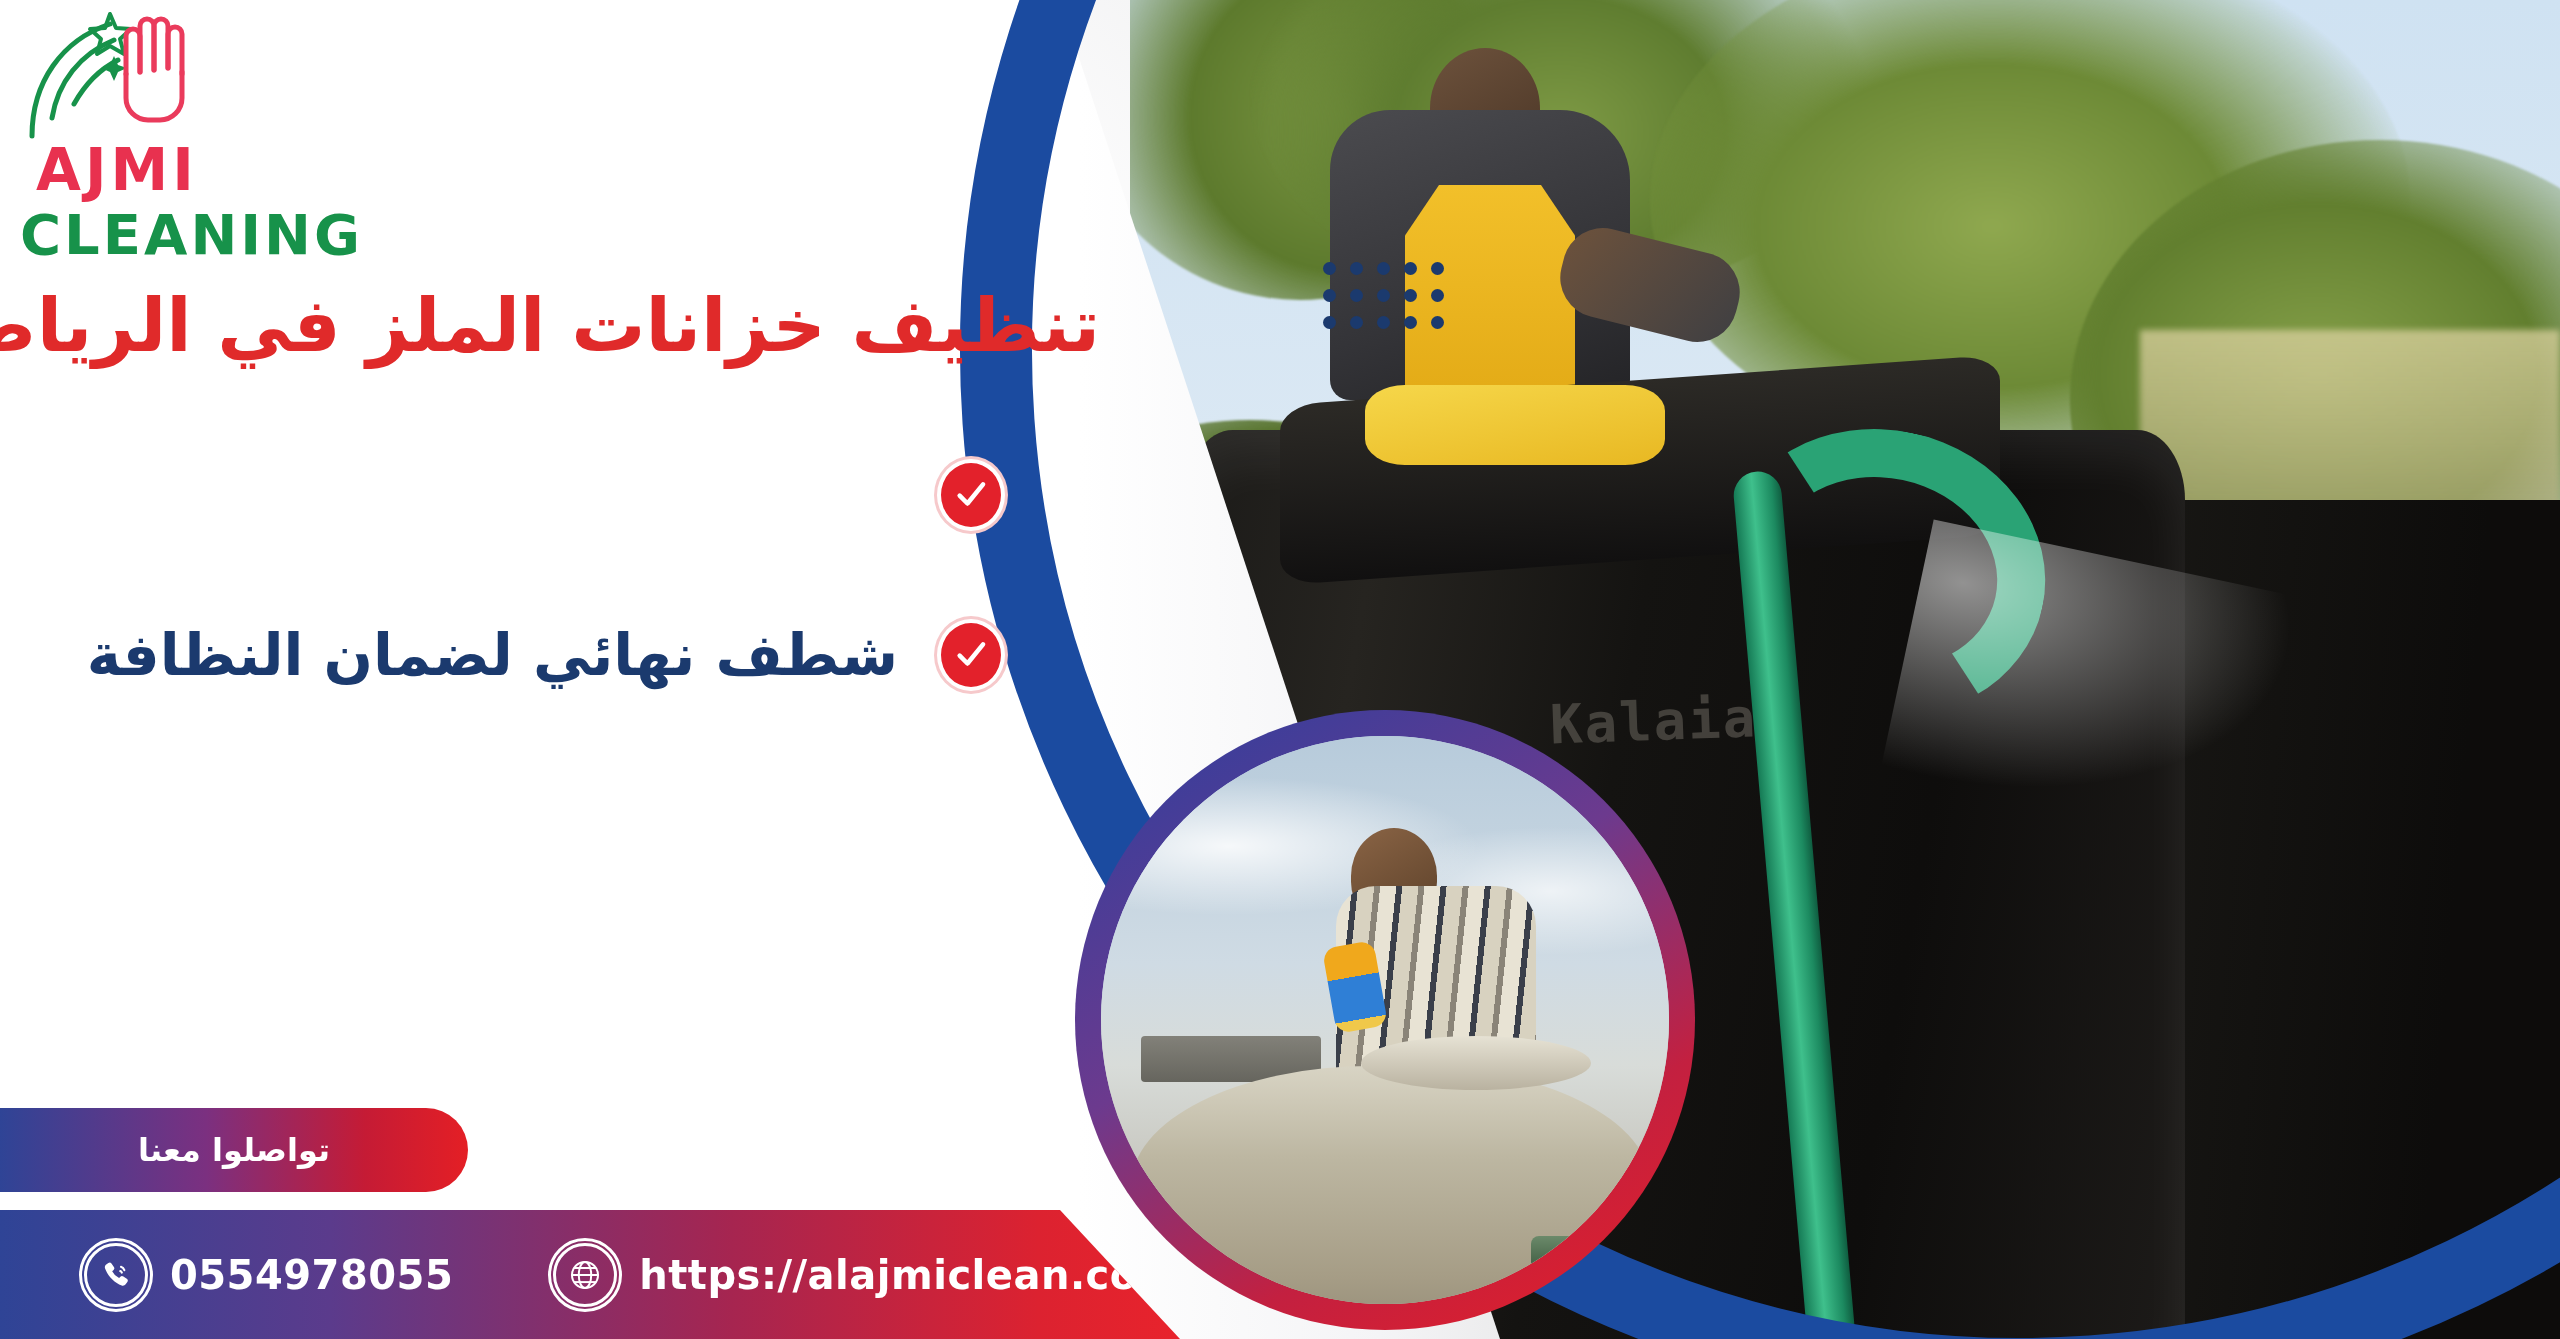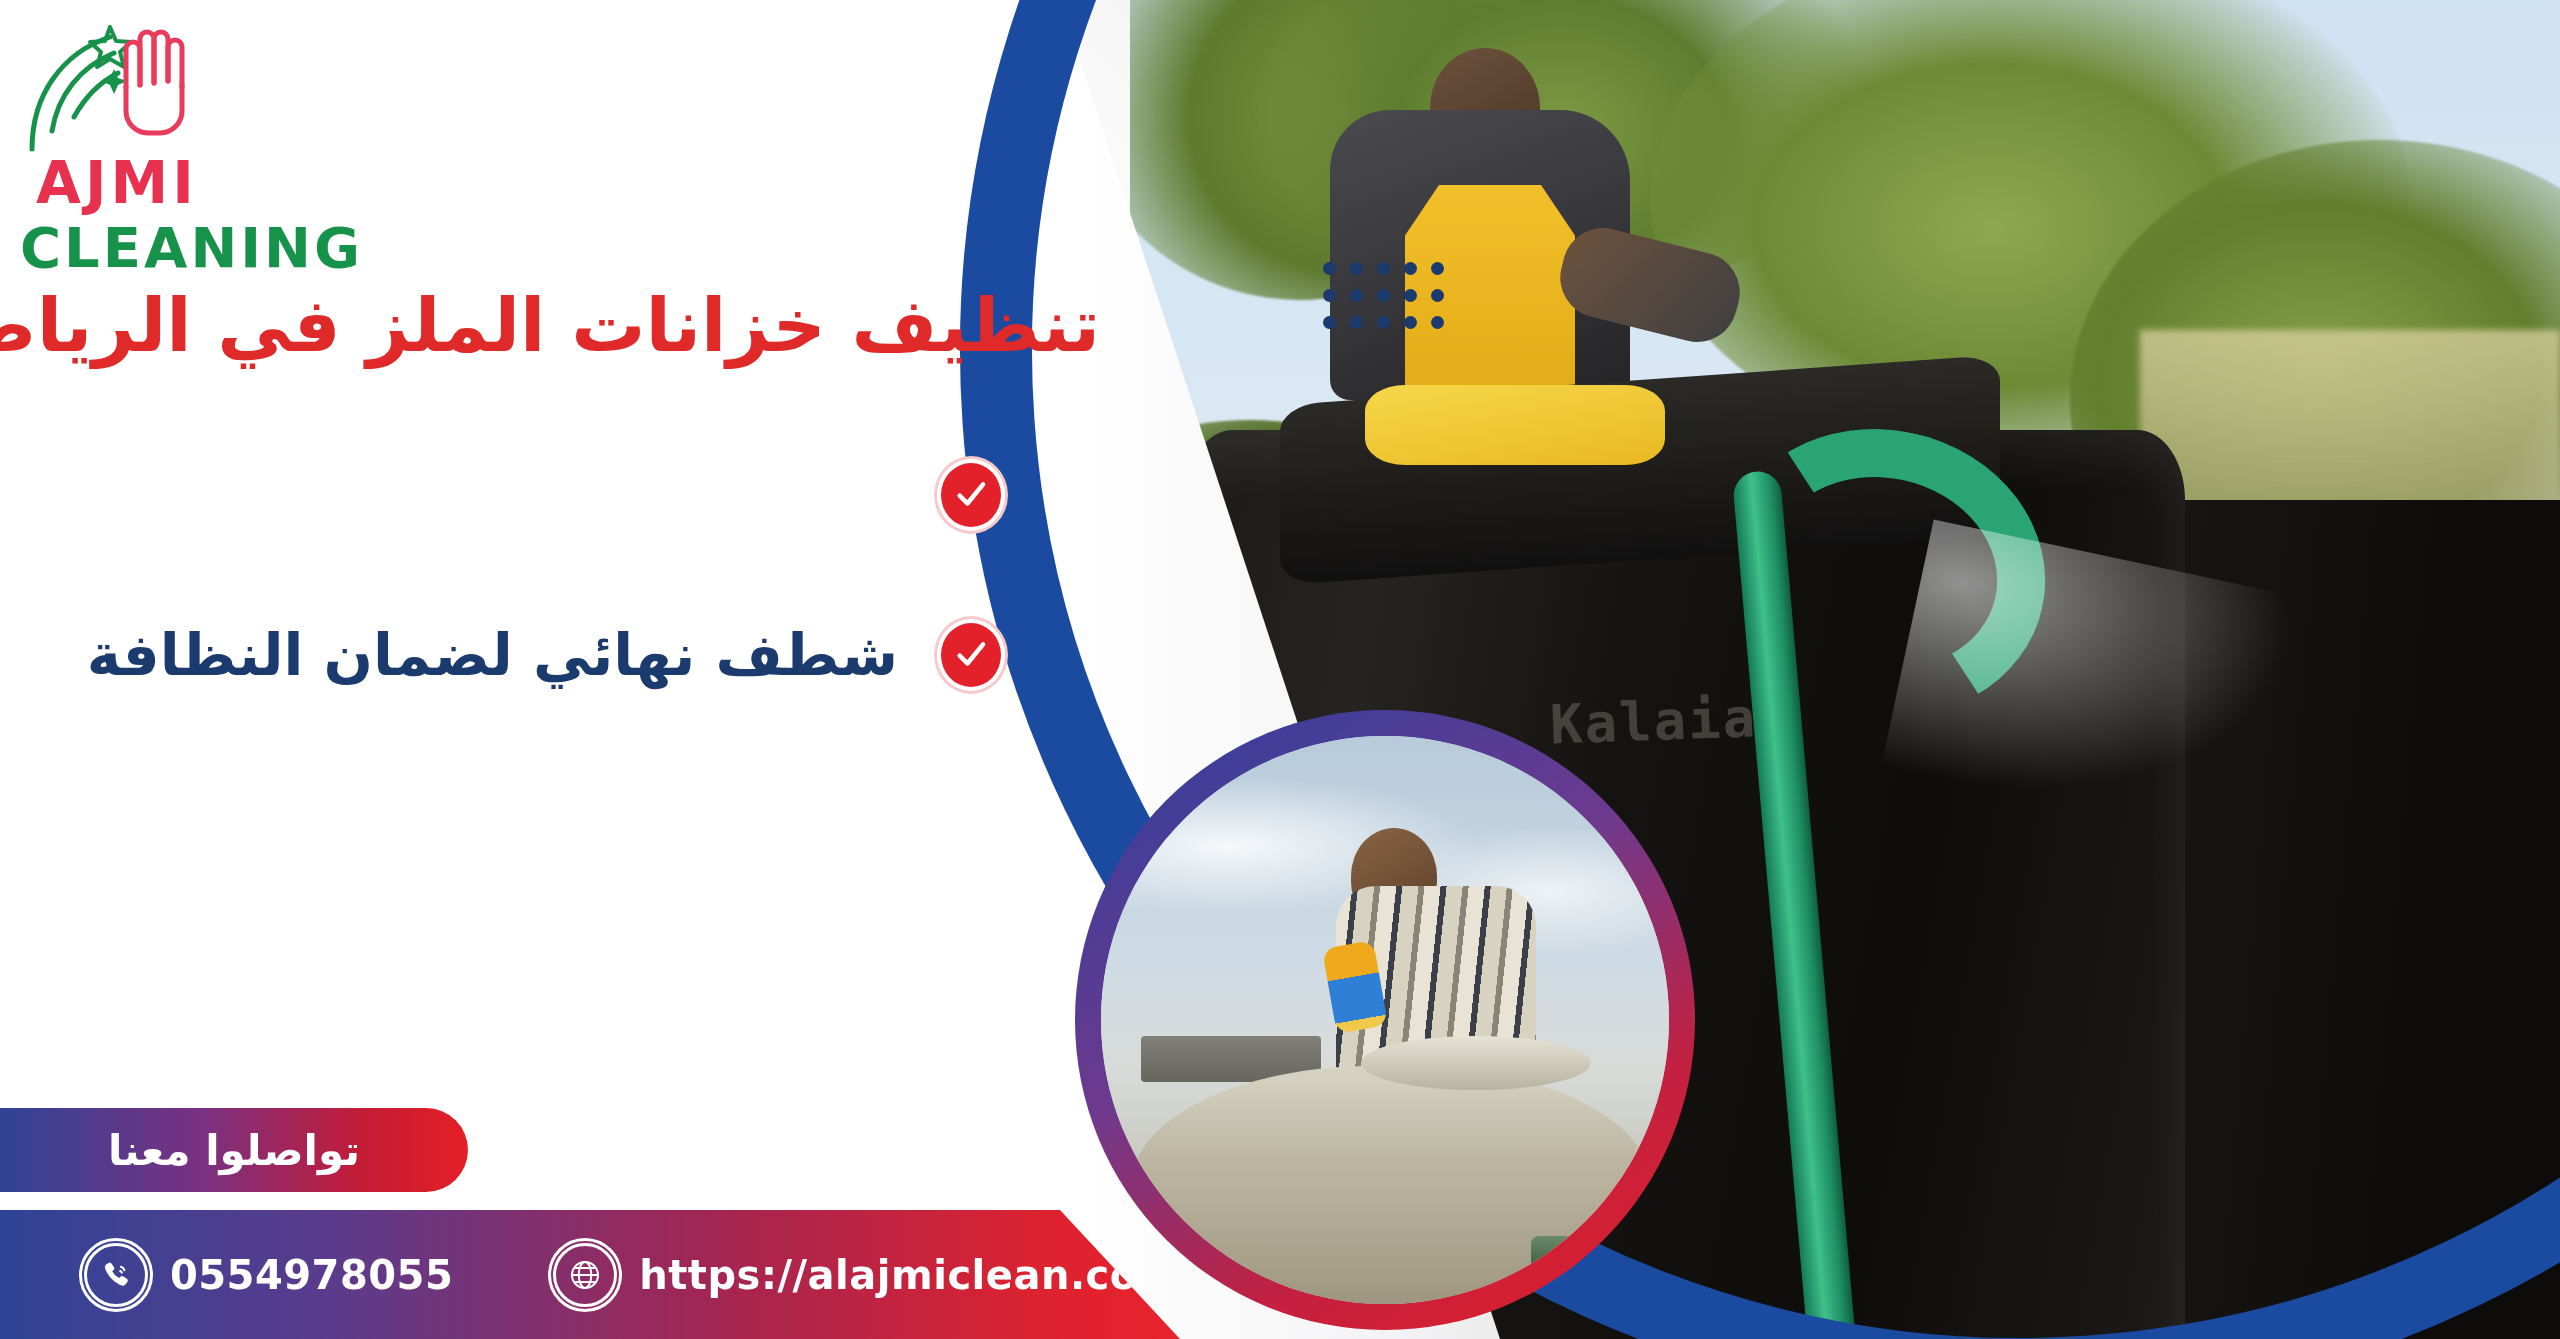--- a/index.html
+++ b/index.html
@@ -235,21 +235,21 @@
   .circle-inset .i-far{
     position:absolute; left:40px; top:300px;
     width:180px; height:46px;
     background:linear-gradient(180deg,#6d6a60,#4a4840);
     opacity:.8;
     border-radius:4px;
   }
 
   
   .logo{
-    position:absolute; left:14px; top:21px;
+    position:absolute; left:14px; top:8px;
     width:300px; height:230px;
     direction:ltr;
   }
   .logo svg{display:block;}
   .logo-ajmi{
     position:absolute; left:22px; top:128px;
     color:#e8314f; font-size:58px; font-weight:700; letter-spacing:4px;
     font-family:"DejaVu Sans","Liberation Sans",sans-serif;
   }
   .logo-cleaning{
@@ -322,21 +322,21 @@
   
   .cta{
     position:absolute; left:0; top:1108px;
     width:468px; height:84px;
     background:linear-gradient(90deg,#2f4496 0%, #7b3080 44%, #c51b35 78%, #e41f25 100%);
     border-radius:0 42px 42px 0;
     display:flex; align-items:center; justify-content:center;
     direction:rtl;
   }
   .cta span{
-    color:#ffffff; font-size:42px; font-weight:700;
+    color:#ffffff; font-size:32px; font-weight:700;
   }
 
   
   .footer{
     position:absolute; left:0; top:1210px;
     width:1180px; height:129px;
     background:linear-gradient(90deg,#2f4496 0%, #5b3b8c 28%, #a62550 62%, #dc2230 88%, #e8232c 100%);
     display:flex; align-items:center;
     direction:ltr;
     padding-left:86px;

